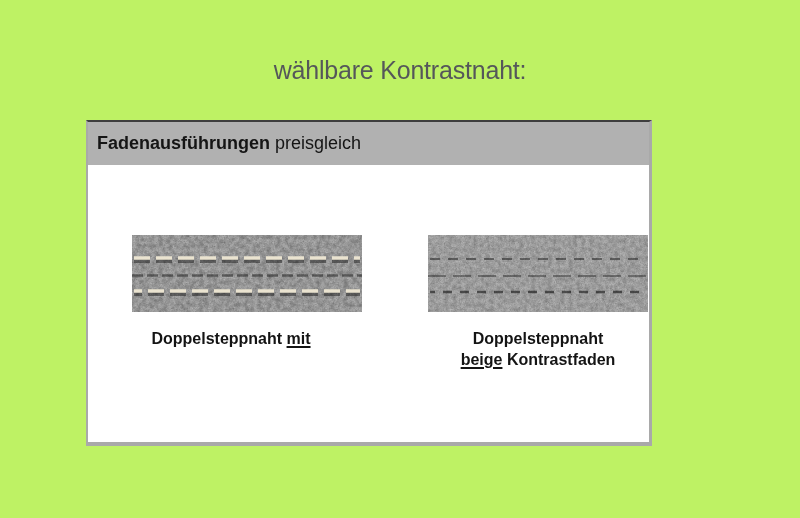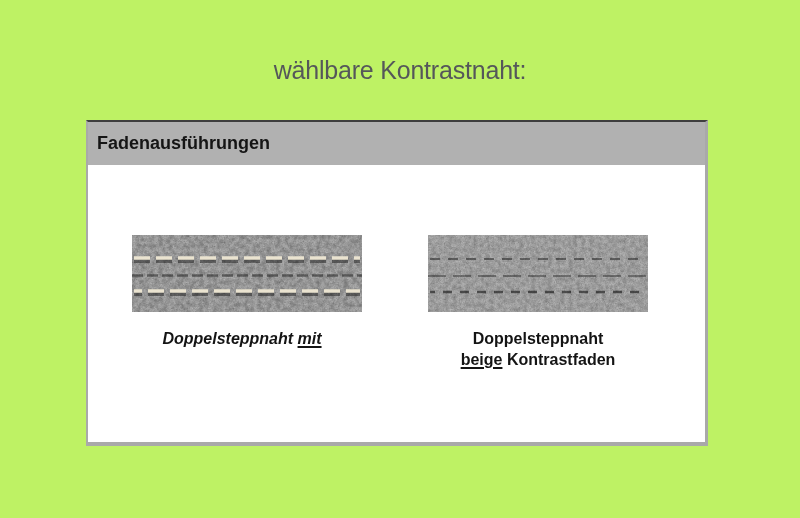--- a/index.html
+++ b/index.html
@@ -20,21 +20,21 @@
     text-align: center;
     font-size: 25px;
     font-weight: 300;
     letter-spacing: -0.2px;
     color: #55575a;
   }
   .panel {
     position: absolute;
     left: 86px;
     top: 120px;
-    width: 622px;
+    width: 566px;
     height: 326px;
     box-sizing: border-box;
     background: #ffffff;
     border-top: 2px solid #3e3e3e;
     border-left: 2px solid #a9a9a9;
     border-right: 3px solid #a9a9a9;
     border-bottom: 4px solid #a9a9a9;
   }
   .panel-header {
     height: 43px;
@@ -53,39 +53,39 @@
   .swatch-right { left: 340px; top: 70px; }
   .caption {
     position: absolute;
     width: 260px;
     text-align: center;
     font-size: 16px;
     font-weight: bold;
     line-height: 21px;
     color: #141414;
   }
-  .caption-left  { left: 24px;  top: 163px; font-style: italic; }
+  .caption-left  { left: 13px;  top: 163px; }
   .caption-right { left: 320px; top: 163px; }
   .u {
     text-decoration: underline;
     text-decoration-thickness: 2px;
     text-underline-offset: 2px;
   }
 </style>
 </head>
 <body>
 
 <div class="stage">
 
   <div class="page-title">wählbare Kontrastnaht:</div>
 
   <div class="panel">
 
     <div class="panel-header">
-      <span class="bold">Fadenausführungen</span>
+      <span class="bold">Fadenausführungen</span><span> preisgleich</span>
     </div>
 
     <div class="panel-body">
 
       <svg class="swatch swatch-left" width="230" height="77" viewBox="0 0 230 77" aria-label="gray-felt-double-seam-with-beige-contrast-stitching-photo">
         <defs>
           <filter id="grainL" x="0" y="0" width="100%" height="100%">
             <feTurbulence type="fractalNoise" baseFrequency="0.8" numOctaves="2" seed="4" stitchTiles="stitch"></feTurbulence>
             <feColorMatrix type="matrix" values="0.35 0.35 0.35 0 0  0.35 0.35 0.35 0 0  0.35 0.35 0.35 0 0  0 0 0 0 1"></feColorMatrix>
           </filter>

